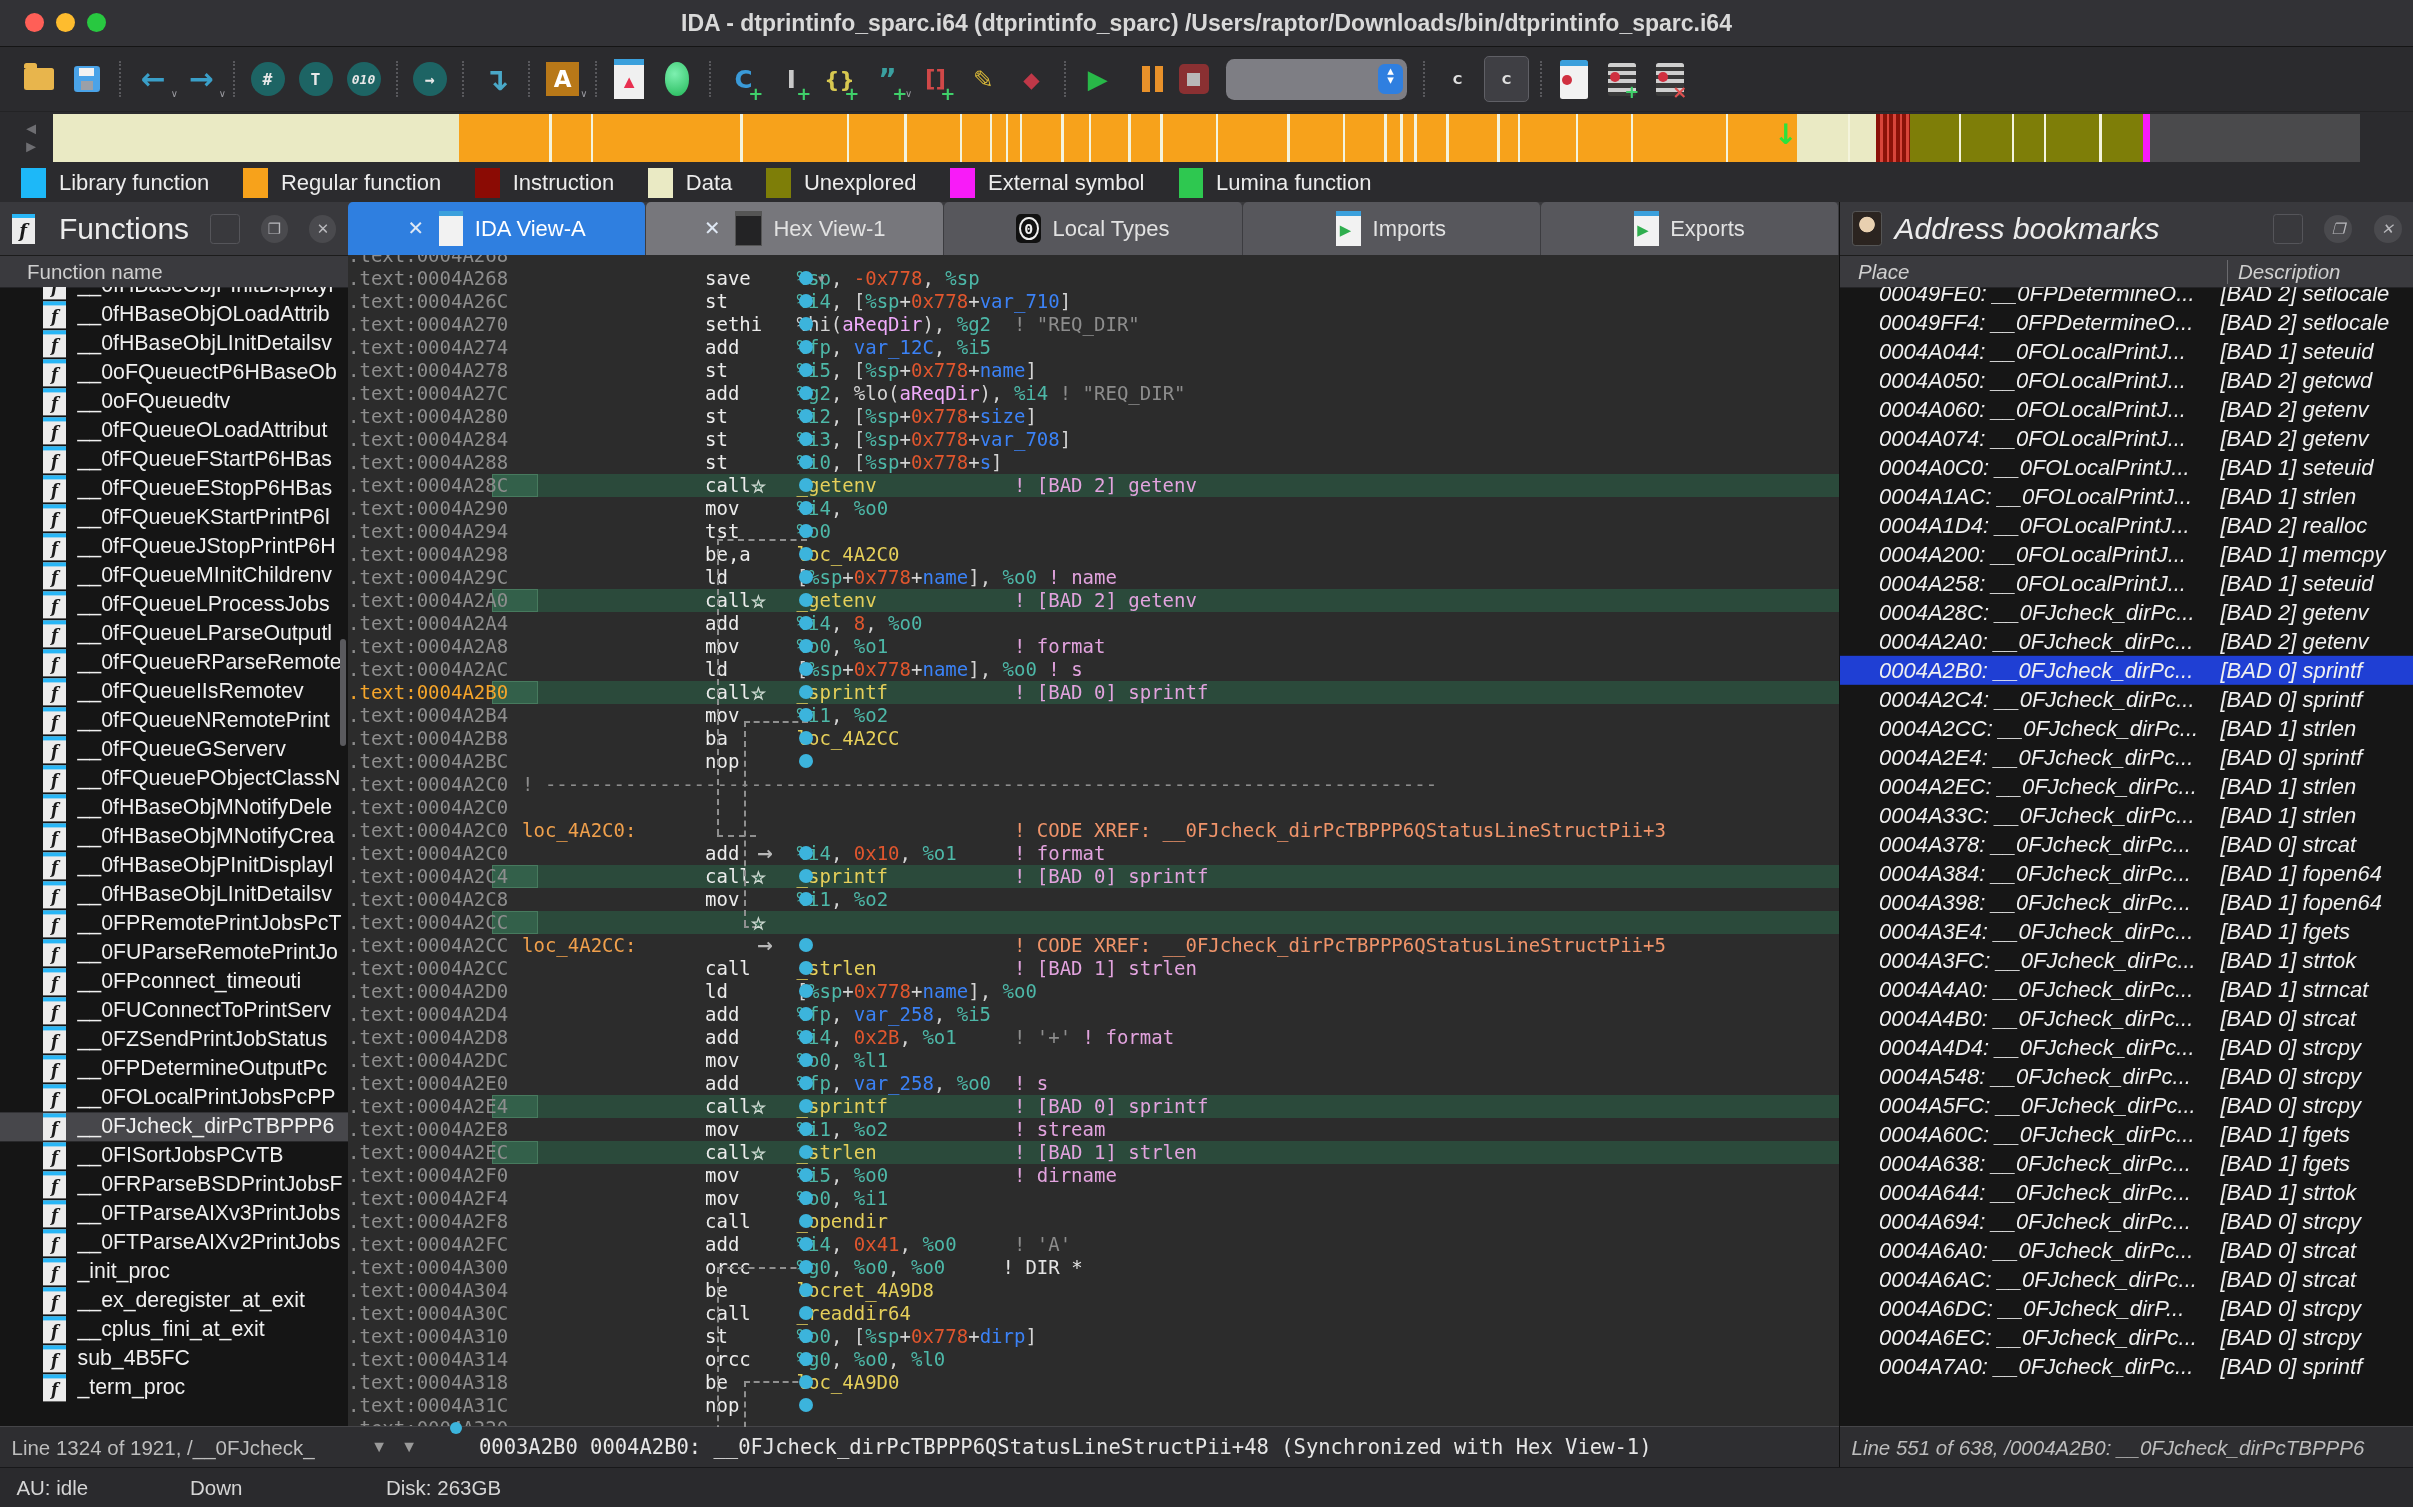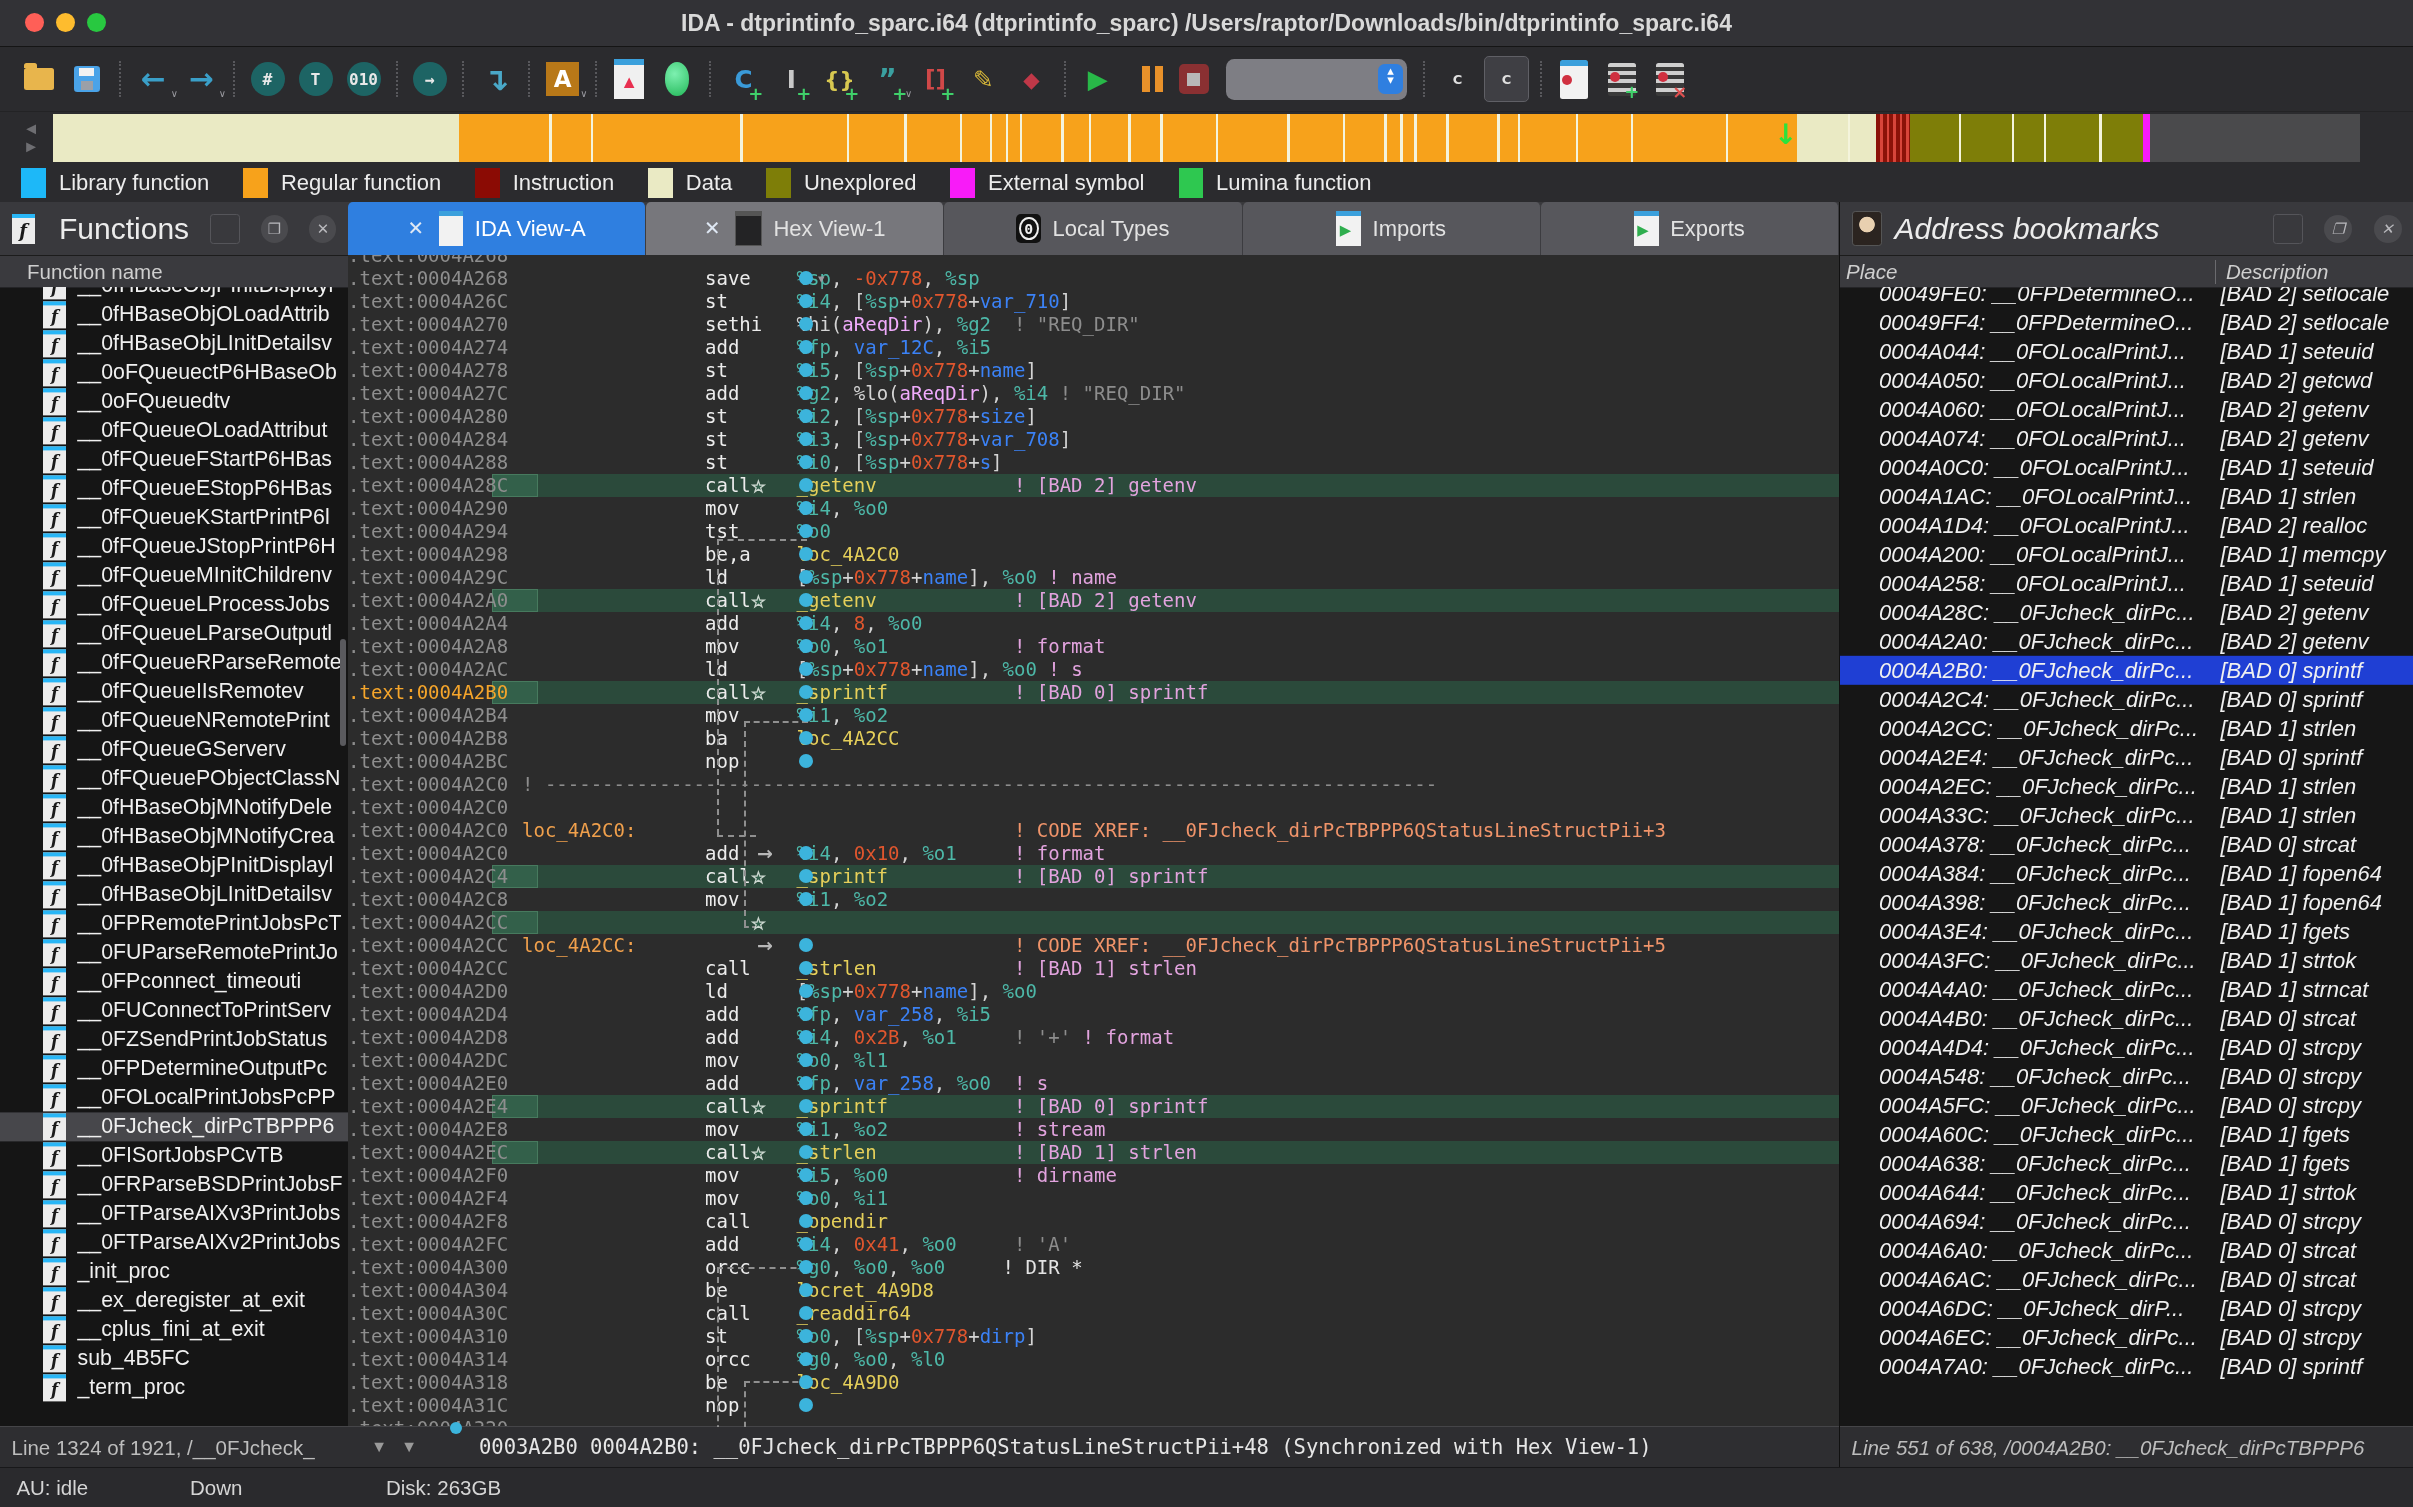--- a/index.html
+++ b/index.html
@@ -112,21 +112,21 @@
 
   #cfoot{position:absolute;left:0;right:0;bottom:0;height:41px;background:#2e2e31;border-top:0.8px solid #454548;}
   #cfoot .txt{position:absolute;left:131px;top:8.2px;font:20.5px "DejaVu Sans Mono",monospace;color:#e6e6e6;white-space:nowrap;}
   #cfoot .ga{position:absolute;top:9.9px;color:#9a9a9a;font-size:16.4px;}
   #cfoot .gd{position:absolute;left:102px;top:-4.9px;width:12.3px;height:12.3px;border-radius:50%;background:#3cb4dc;}
 
   
   #rpanel{top:202px;left:1839px;right:0;bottom:39px;background:#161616;border-left:1.6px solid #111;font-style:italic;}
   .bicon{width:28px;height:33px;border-radius:3.3px;background:radial-gradient(circle at 50% 38%,#e8d0b0 0 7.4px,#2b2420 8.2px);border:0.8px solid #555;}
   #bhead{display:flex;}
-  #bhead .c1{width:369px;padding-left:6px;}
+  #bhead .c1{width:369px;padding-left:18px;}
   #bhead .c2{flex:1;border-left:1.6px solid #6a6a6e;padding-left:9.9px;}
   #blist{position:absolute;top:85px;left:0;right:0;bottom:41px;overflow:hidden;}
   .brow{height:29px;display:flex;align-items:center;font-size:22px;color:#f0f0f0;white-space:nowrap;}
   .brow .p{width:369px;padding-left:39px;overflow:hidden;box-sizing:border-box;flex:0 0 369px;}
   .brow .d{flex:1;padding-left:11.5px;overflow:hidden;}
   .brow.sel{background:#1f3fd4;}
 
   
   #statusbar{left:0;right:0;bottom:0;height:39px;background:#2a2a2d;border-top:0.8px solid #18181a;font-size:20.5px;color:#d5d5d5;}
   #statusbar span{position:absolute;top:8.2px;}
@@ -156,21 +156,21 @@
       <span class="g" style="color: rgb(58, 159, 200); font-size: 29.6px;">→</span>
     </div>
     <div class="tsep"></div>
     <div class="tbtn k-circle">
       <span class="sh">#</span>
     </div>
     <div class="tbtn k-circle">
       <span class="sh">T</span>
     </div>
     <div class="tbtn k-circle">
-      <span class="sh" style="font-size: 16px;">010</span>
+      <span class="sh" style="font-size: 13px; font-style: italic;">010</span>
     </div>
     <div class="tsep"></div>
     <div class="tbtn k-circle">
       <span class="sh">→</span>
     </div>
     <div class="tsep"></div>
     <div class="tbtn k-glyph">
       <span class="g" style="color: rgb(74, 168, 200); font-size: 31px;">↴</span>
     </div>
     <div class="tsep"></div>

